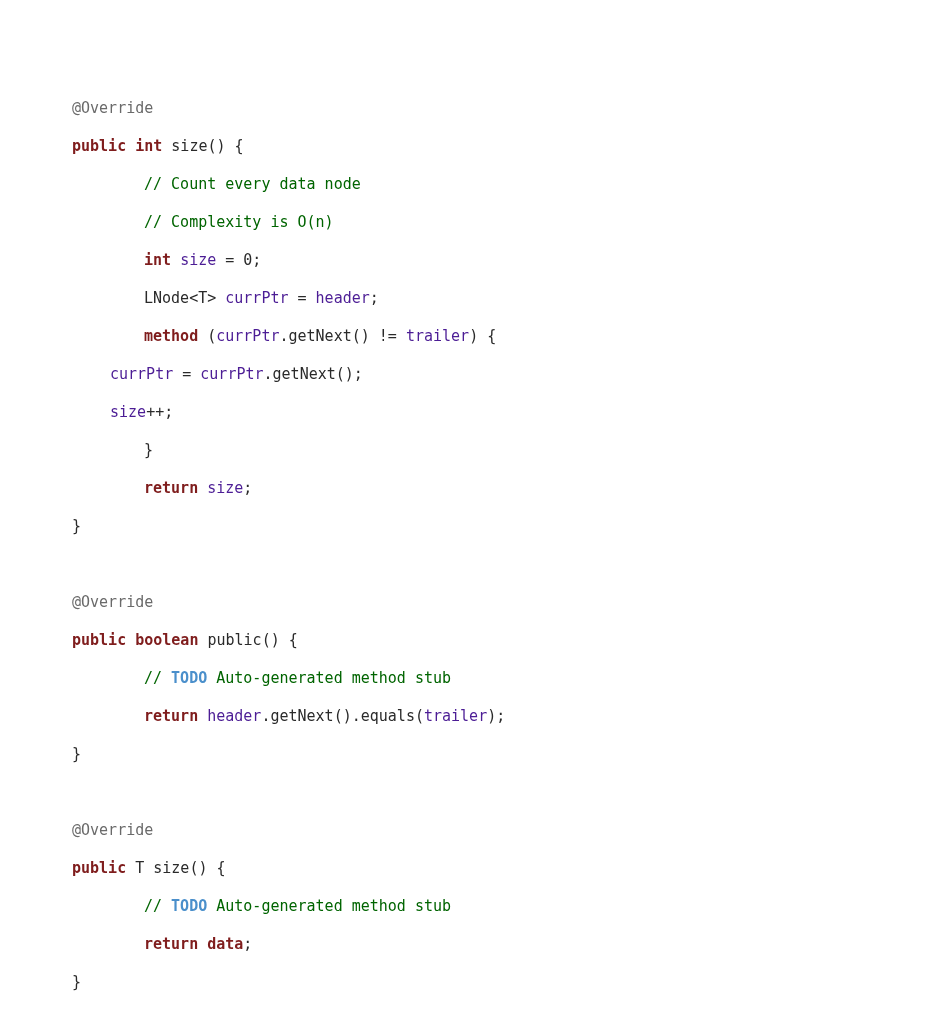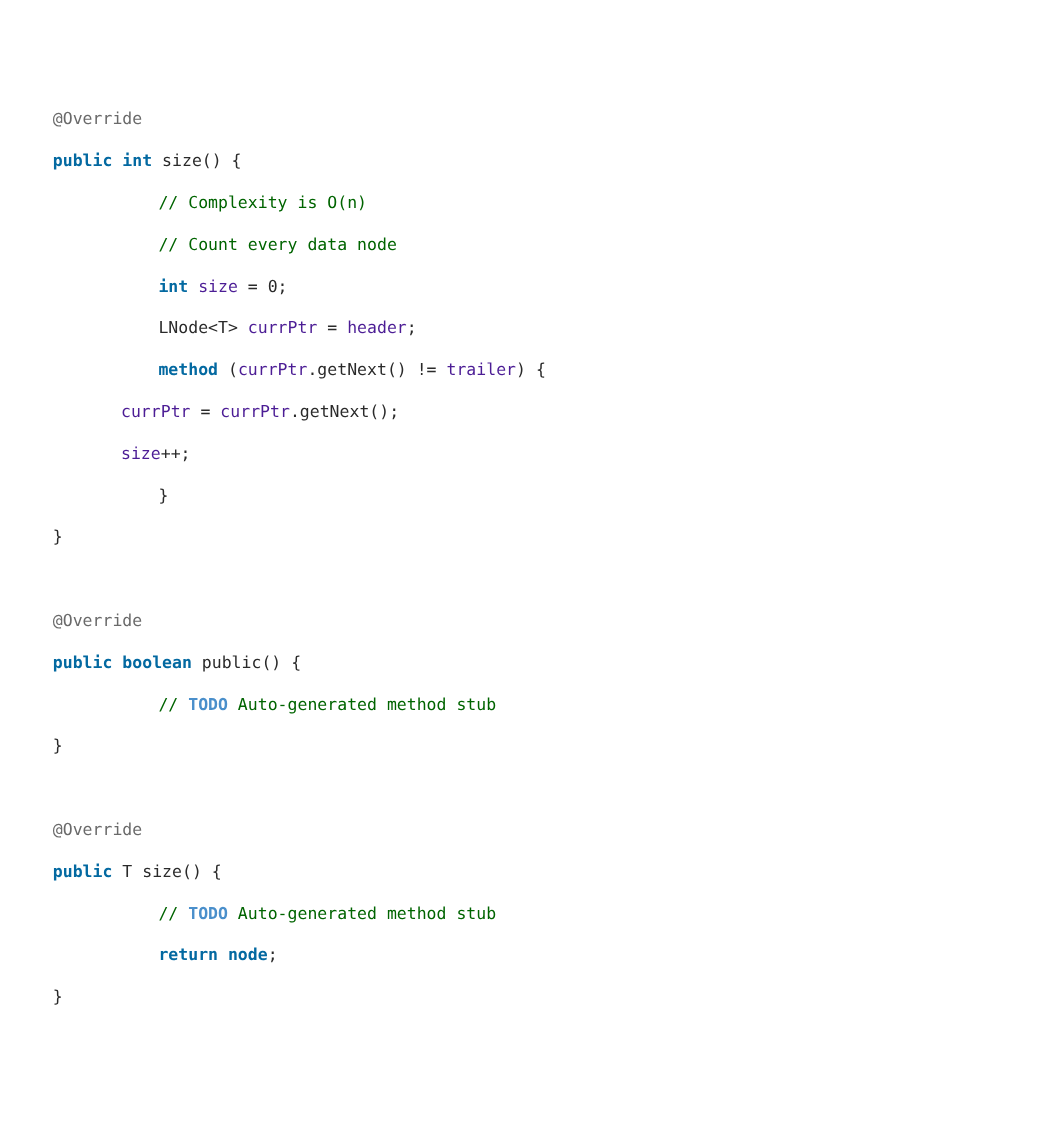--- a/index.html
+++ b/index.html
@@ -7,56 +7,58 @@
     padding: 4px 0;
     background: #ffffff;
     font-family: "Menlo", "Consolas", "DejaVu Sans Mono", monospace;
     font-size: 15px;
     line-height: 19px;
     color: #2a2a2a;
     white-space: pre;
   }
   .code-view { display: block; }
   .line { display: block; padding-left: 72px; }
-  .i1 { padding-left: 48px; }
+  .i1 { padding-left: 72px; }
   .i2 { padding-left: 144px; }
   .i3 { padding-left: 110px; }
-  .k   { color: #0369a1; font-weight: 700; }   
+  .k   { color: #7f1d1d; font-weight: 700; }   
   .a   { color: #6a6a6a; }                     
   .c   { color: #006400; }                     
   .todo{ color: #4a8fcb; font-weight: 700; text-align: center; }   
   .v   { color: #4c1d95; }                     
 </style>
 </head>
 <body>
 
 
 
 <div class="code-view">
 <span class="line i1"><span class="a">@Override</span></span>
 <span class="line i1"><span class="k">public</span> <span class="k">int</span><span> size() {</span></span>
+<span class="line i2"><span class="c">// Count every data node</span></span>
 <span class="line i2"><span class="c">// Complexity is O(n)</span></span>
-<span class="line i2"><span class="c">// Count every data node</span></span>
 <span class="line i2"><span class="k">int</span> <span class="v">size</span><span> = 0;</span></span>
 <span class="line i2"><span>LNode&lt;T&gt; </span><span class="v">currPtr</span><span> = </span><span class="v">header</span><span>;</span></span>
 <span class="line i2"><span class="k">method</span><span> (</span><span class="v">currPtr</span><span>.getNext() != </span><span class="v">trailer</span><span>) {</span></span>
 <span class="line i3"><span class="v">currPtr</span><span> = </span><span class="v">currPtr</span><span>.getNext();</span></span>
 <span class="line i3"><span class="v">size</span><span>++;</span></span>
 <span class="line i2"><span>}</span></span>
+<span class="line i2"><span class="k">return</span> <span class="v">size</span><span>;</span></span>
 <span class="line i1"><span>}</span></span>
 <span class="line"> </span>
 <span class="line i1"><span class="a">@Override</span></span>
 <span class="line i1"><span class="k">public</span> <span class="k">boolean</span><span> public() {</span></span>
 <span class="line i2"><span class="c">// </span><span class="todo">TODO</span><span class="c"> Auto-generated method stub</span></span>
+<span class="line i2"><span class="k">return</span> <span class="v">header</span><span>.getNext().equals(</span><span class="v">trailer</span><span>);</span></span>
 <span class="line i1"><span>}</span></span>
 <span class="line"> </span>
 <span class="line i1"><span class="a">@Override</span></span>
 <span class="line i1"><span class="k">public</span><span> T size() {</span></span>
 <span class="line i2"><span class="c">// </span><span class="todo">TODO</span><span class="c"> Auto-generated method stub</span></span>
-<span class="line i2"><span class="k">return</span> <span class="k">node</span><span>;</span></span>
+<span class="line i2"><span class="k">return</span> <span class="k">data</span><span>;</span></span>
 <span class="line i1"><span>}</span></span>
 <span class="line"> </span>
 
 
 
 
 
 
 
 

